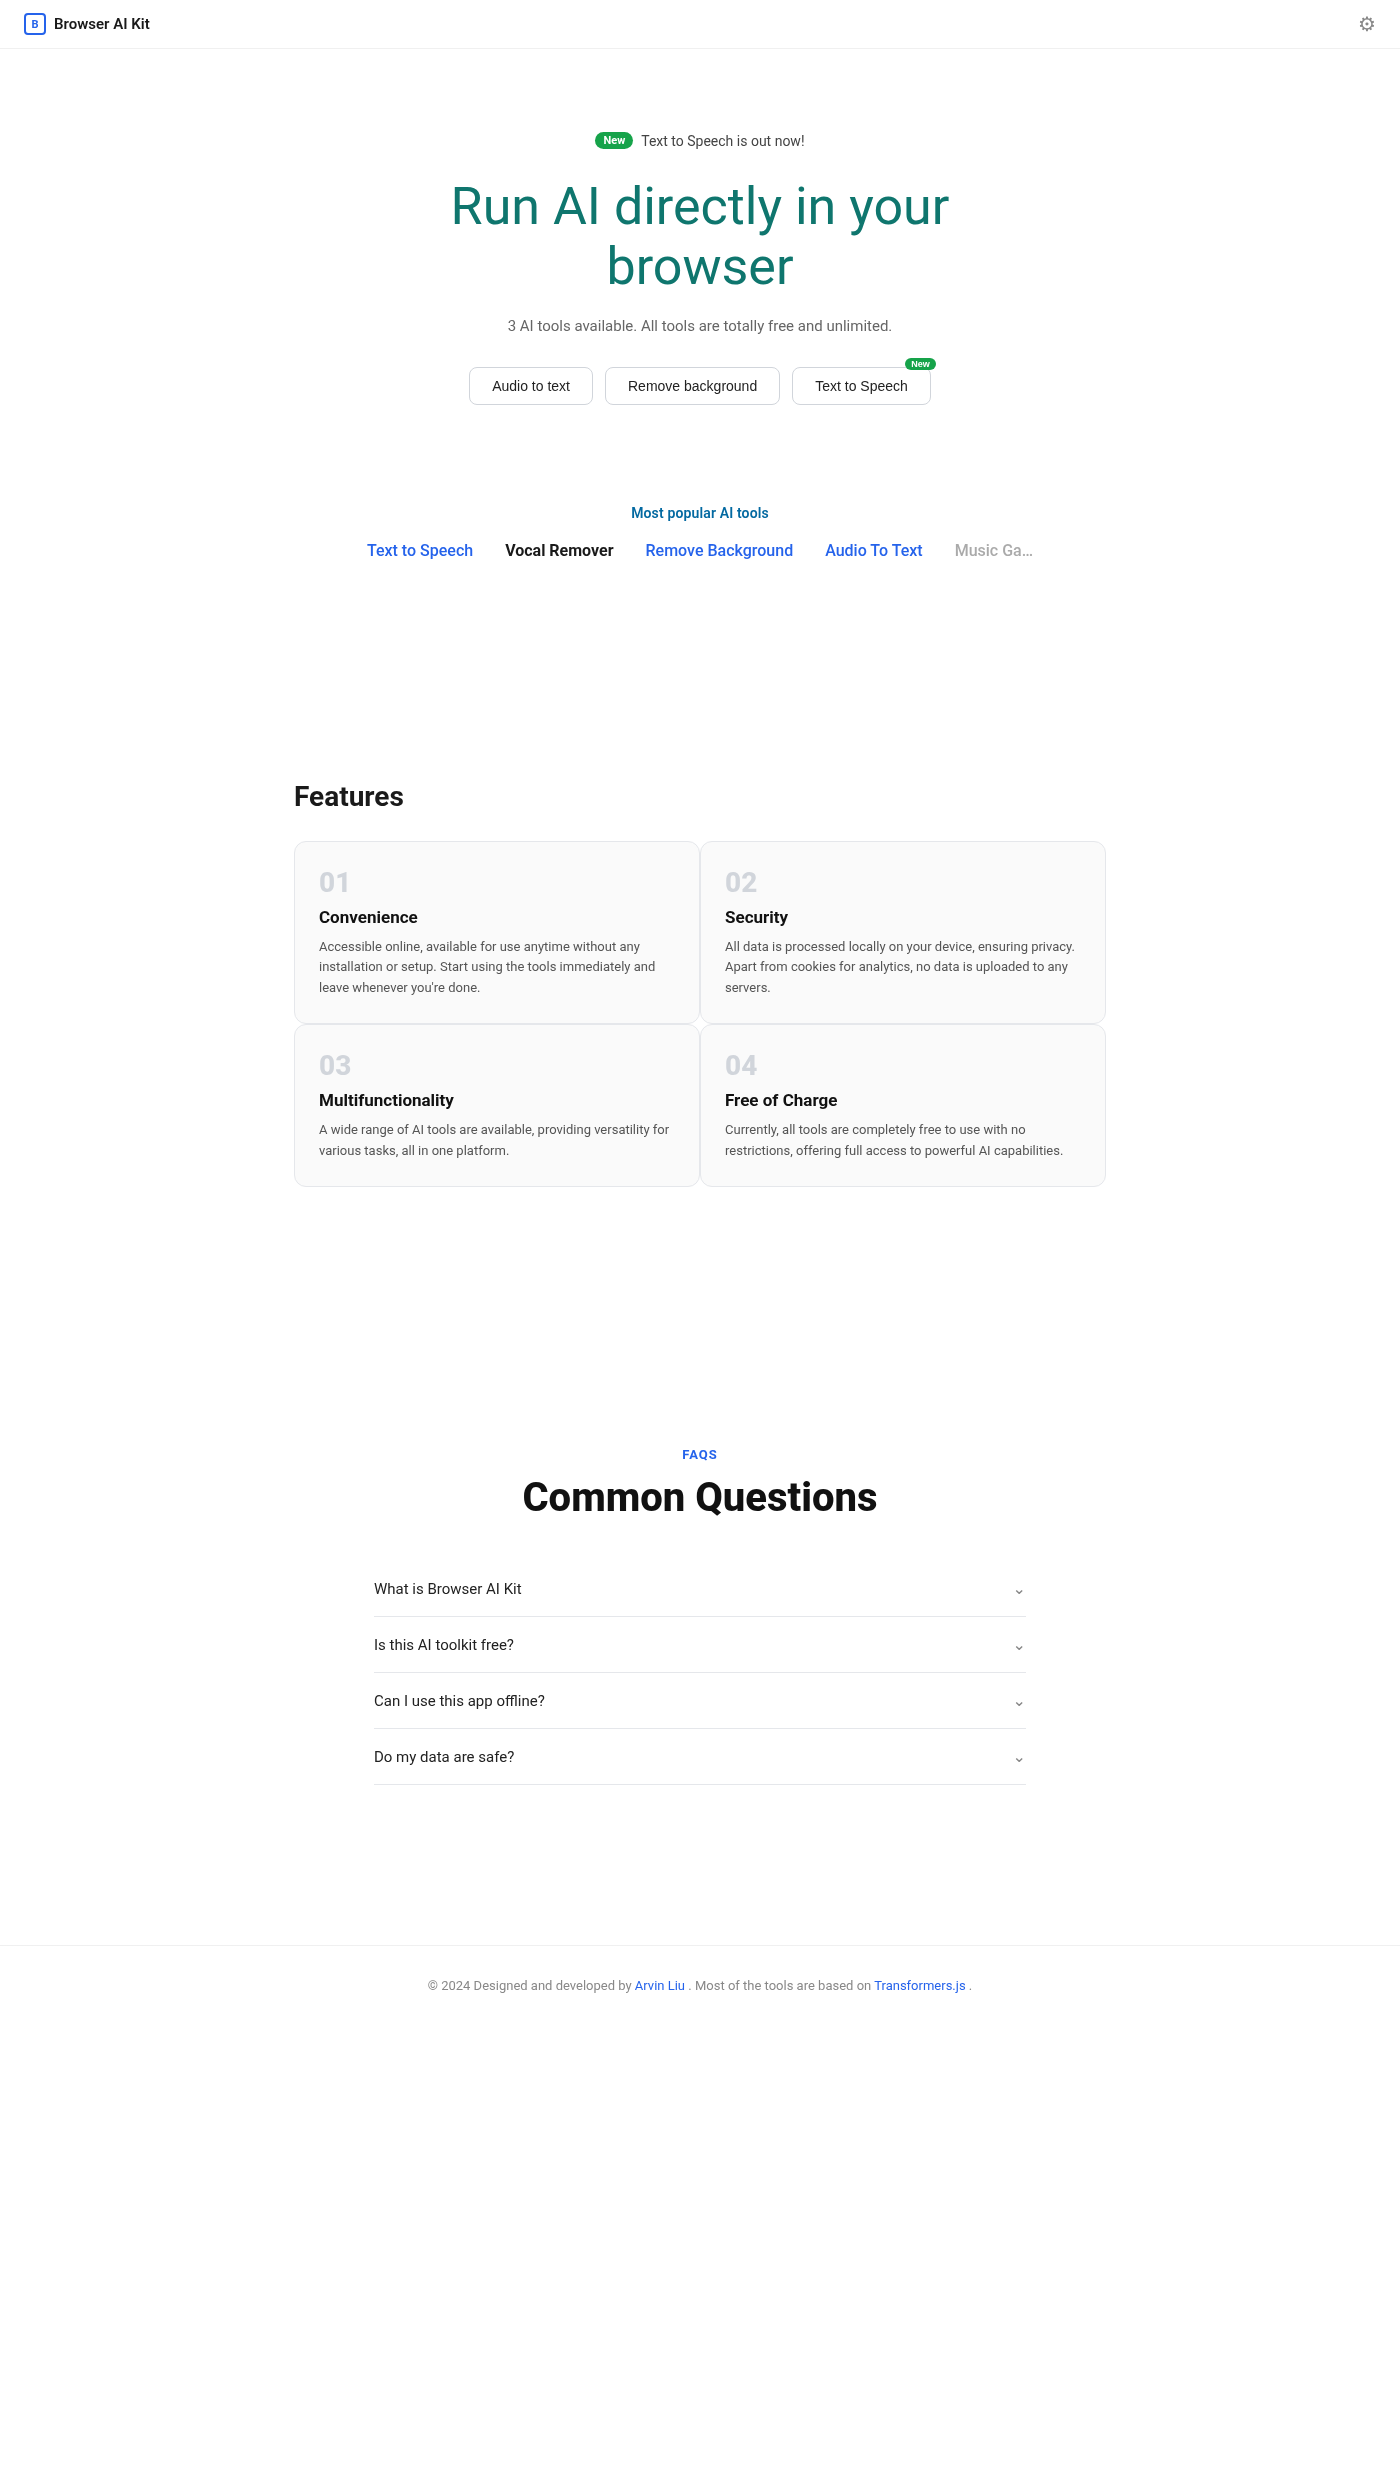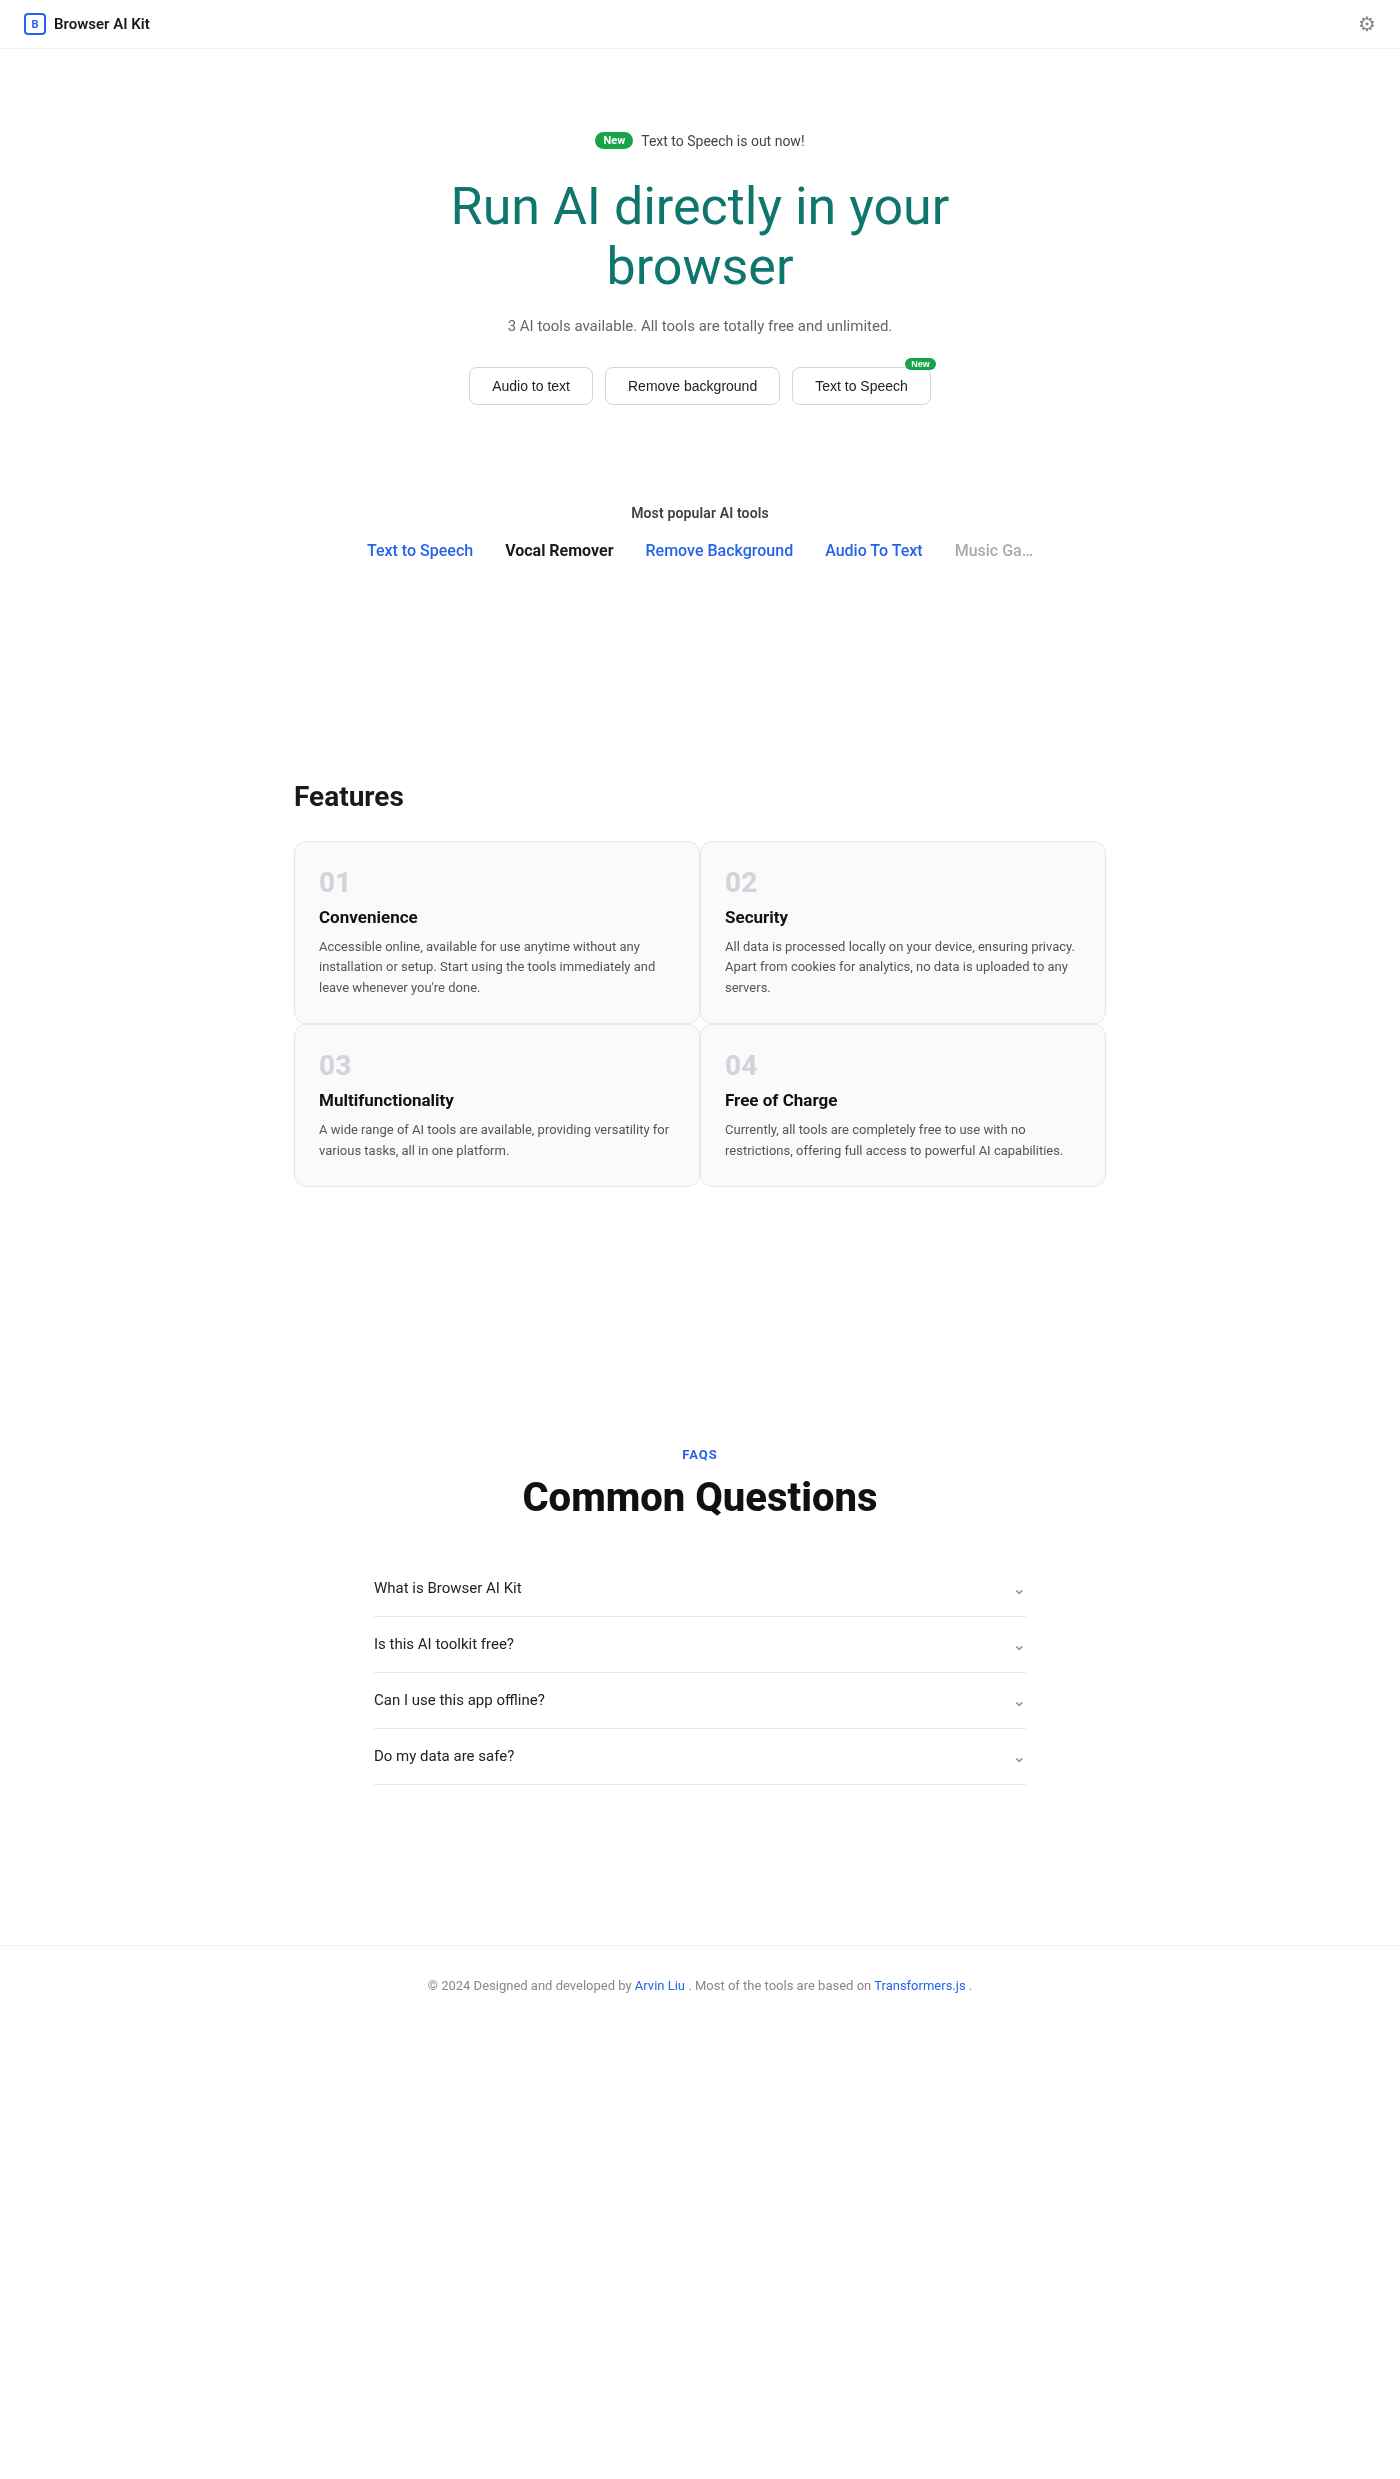--- a/index.html
+++ b/index.html
@@ -118,21 +118,21 @@
     }
 
     
     .popular-section {
       text-align: center;
       padding: 40px 20px 60px;
     }
     .popular-label {
       font-size: 14px;
       font-weight: 600;
-      color: #404040;
+      color: #0369a1;
       margin-bottom: 20px;
       letter-spacing: 0.01em;
     }
     .popular-tools-list {
       display: flex;
       gap: 32px;
       justify-content: center;
       flex-wrap: wrap;
       overflow: hidden;
     }
@@ -209,21 +209,21 @@
       margin-bottom: 40px;
       color: #111;
     }
     .faq-list {
       text-align: left;
     }
     .faq-item {
       border-bottom: 1px solid #e5e7eb;
       padding: 18px 0;
       display: flex;
-      align-items: center;
+      align-items: flex-end;
       justify-content: space-between;
       cursor: pointer;
     }
     .faq-question {
       font-size: 15px;
       color: #222;
       font-weight: 400;
     }
     .faq-chevron {
       color: #888;

